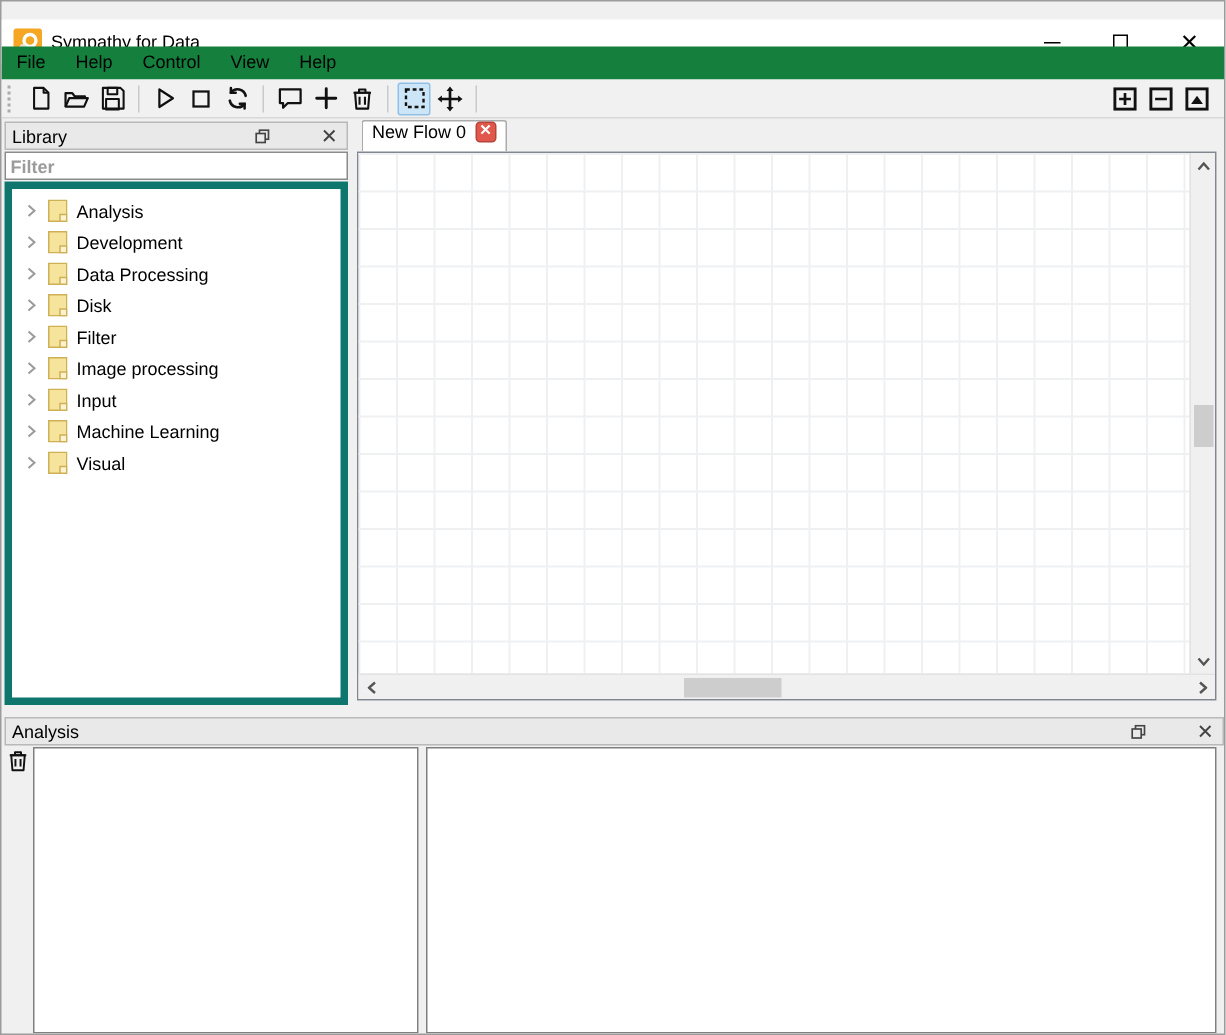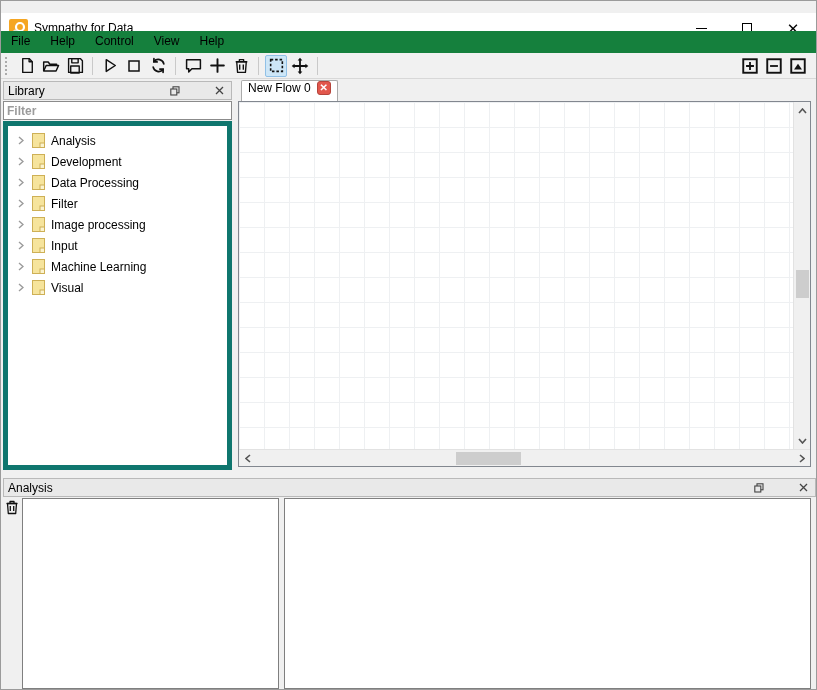--- a/index.html
+++ b/index.html
@@ -303,20 +303,34 @@
           <svg width="6" height="9" viewBox="0 0 6 9" fill="none" stroke="#9b9b9b" stroke-width="1.4">
             <path d="M1 1 L5 4.5 L1 8"></path>
           </svg>
         </span>
       <span class="tree-folder">
           <svg width="13" height="15" viewBox="0 0 13 15">
             <rect x="0.5" y="0.5" width="12" height="14" fill="#f6e49c" stroke="#ceb056"></rect>
             <rect x="8" y="10" width="4.5" height="4.5" fill="#fbf3cf" stroke="#ceb056"></rect>
           </svg>
         </span>
+      <span class="tree-label">Disk</span>
+    </div>
+    <div class="tree-row">
+      <span class="tree-chevron">
+          <svg width="6" height="9" viewBox="0 0 6 9" fill="none" stroke="#9b9b9b" stroke-width="1.4">
+            <path d="M1 1 L5 4.5 L1 8"></path>
+          </svg>
+        </span>
+      <span class="tree-folder">
+          <svg width="13" height="15" viewBox="0 0 13 15">
+            <rect x="0.5" y="0.5" width="12" height="14" fill="#f6e49c" stroke="#ceb056"></rect>
+            <rect x="8" y="10" width="4.5" height="4.5" fill="#fbf3cf" stroke="#ceb056"></rect>
+          </svg>
+        </span>
       <span class="tree-label">Filter</span>
     </div>
     <div class="tree-row">
       <span class="tree-chevron">
           <svg width="6" height="9" viewBox="0 0 6 9" fill="none" stroke="#9b9b9b" stroke-width="1.4">
             <path d="M1 1 L5 4.5 L1 8"></path>
           </svg>
         </span>
       <span class="tree-folder">
           <svg width="13" height="15" viewBox="0 0 13 15">

